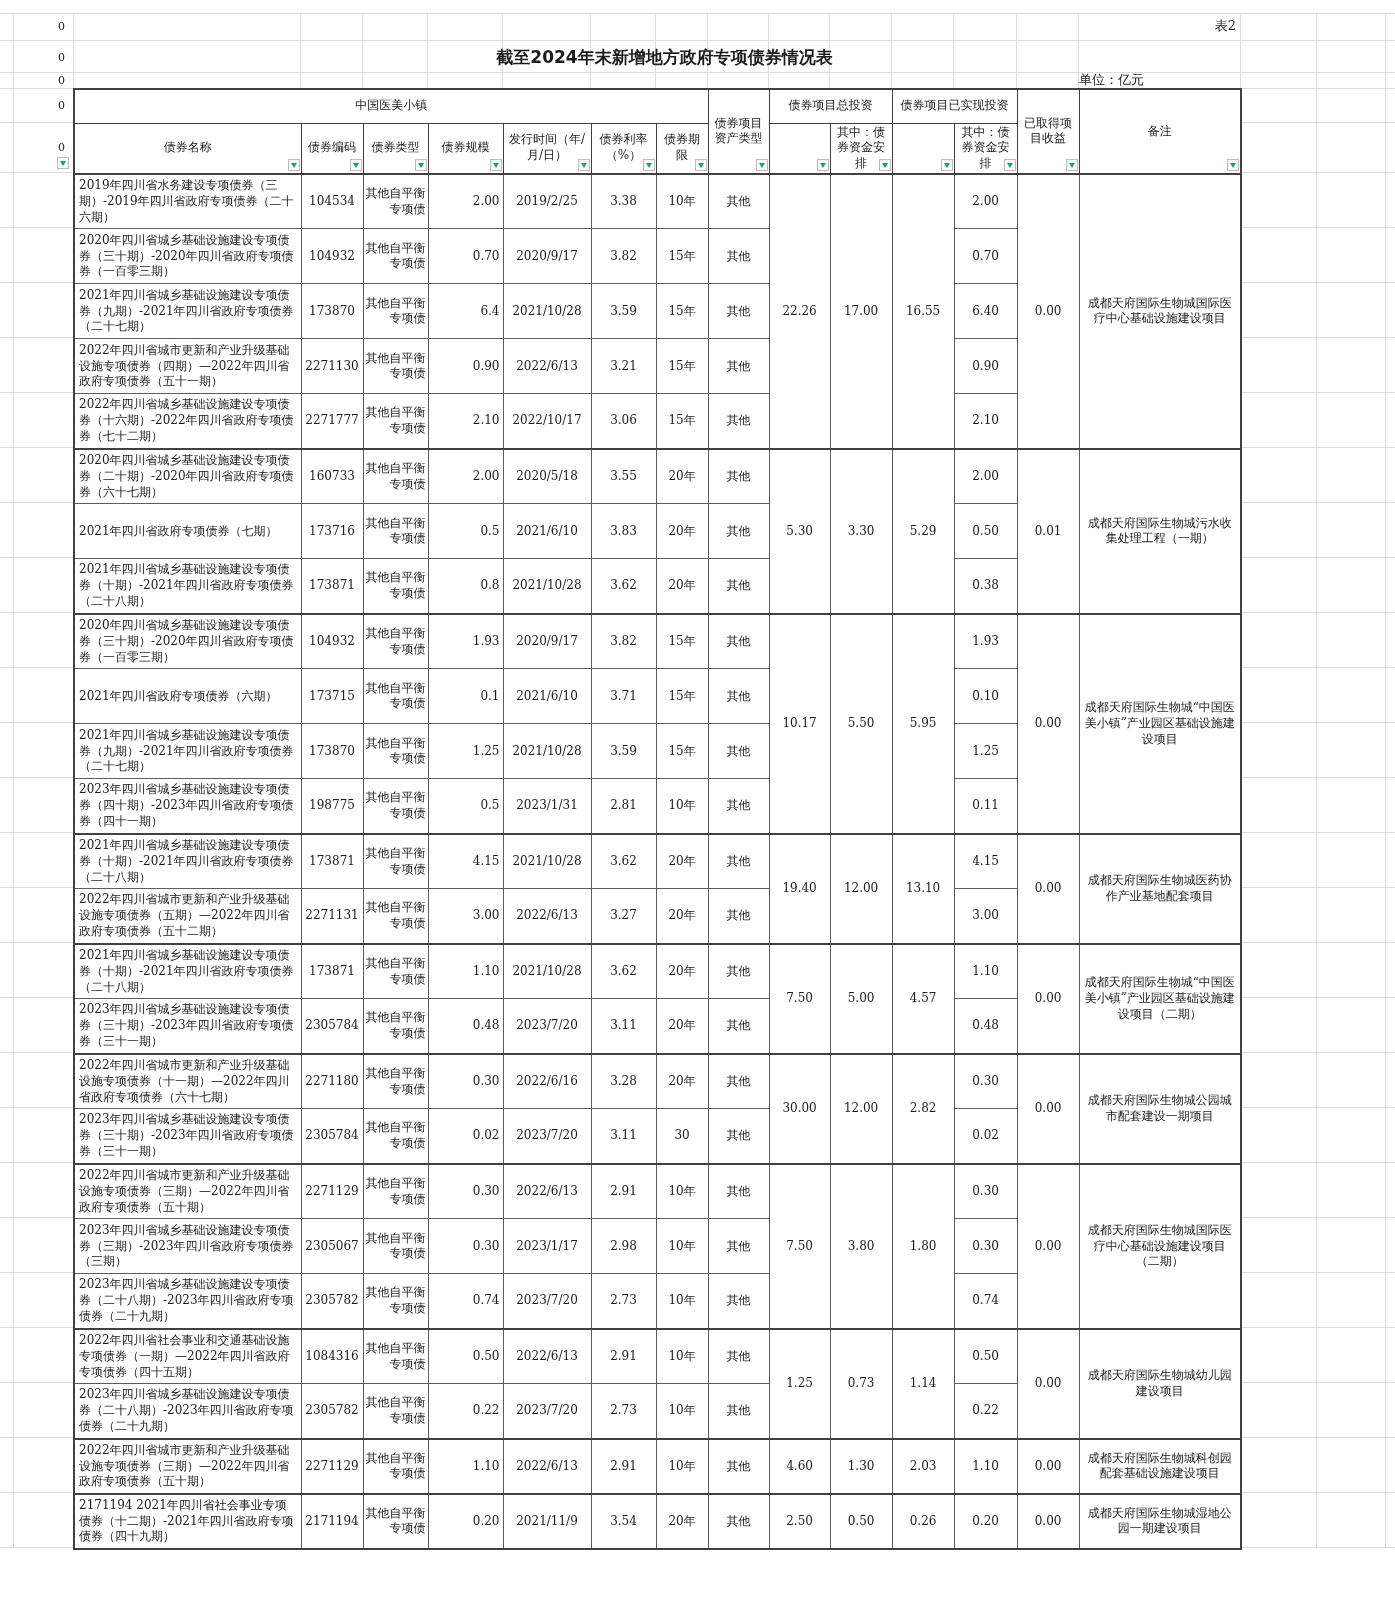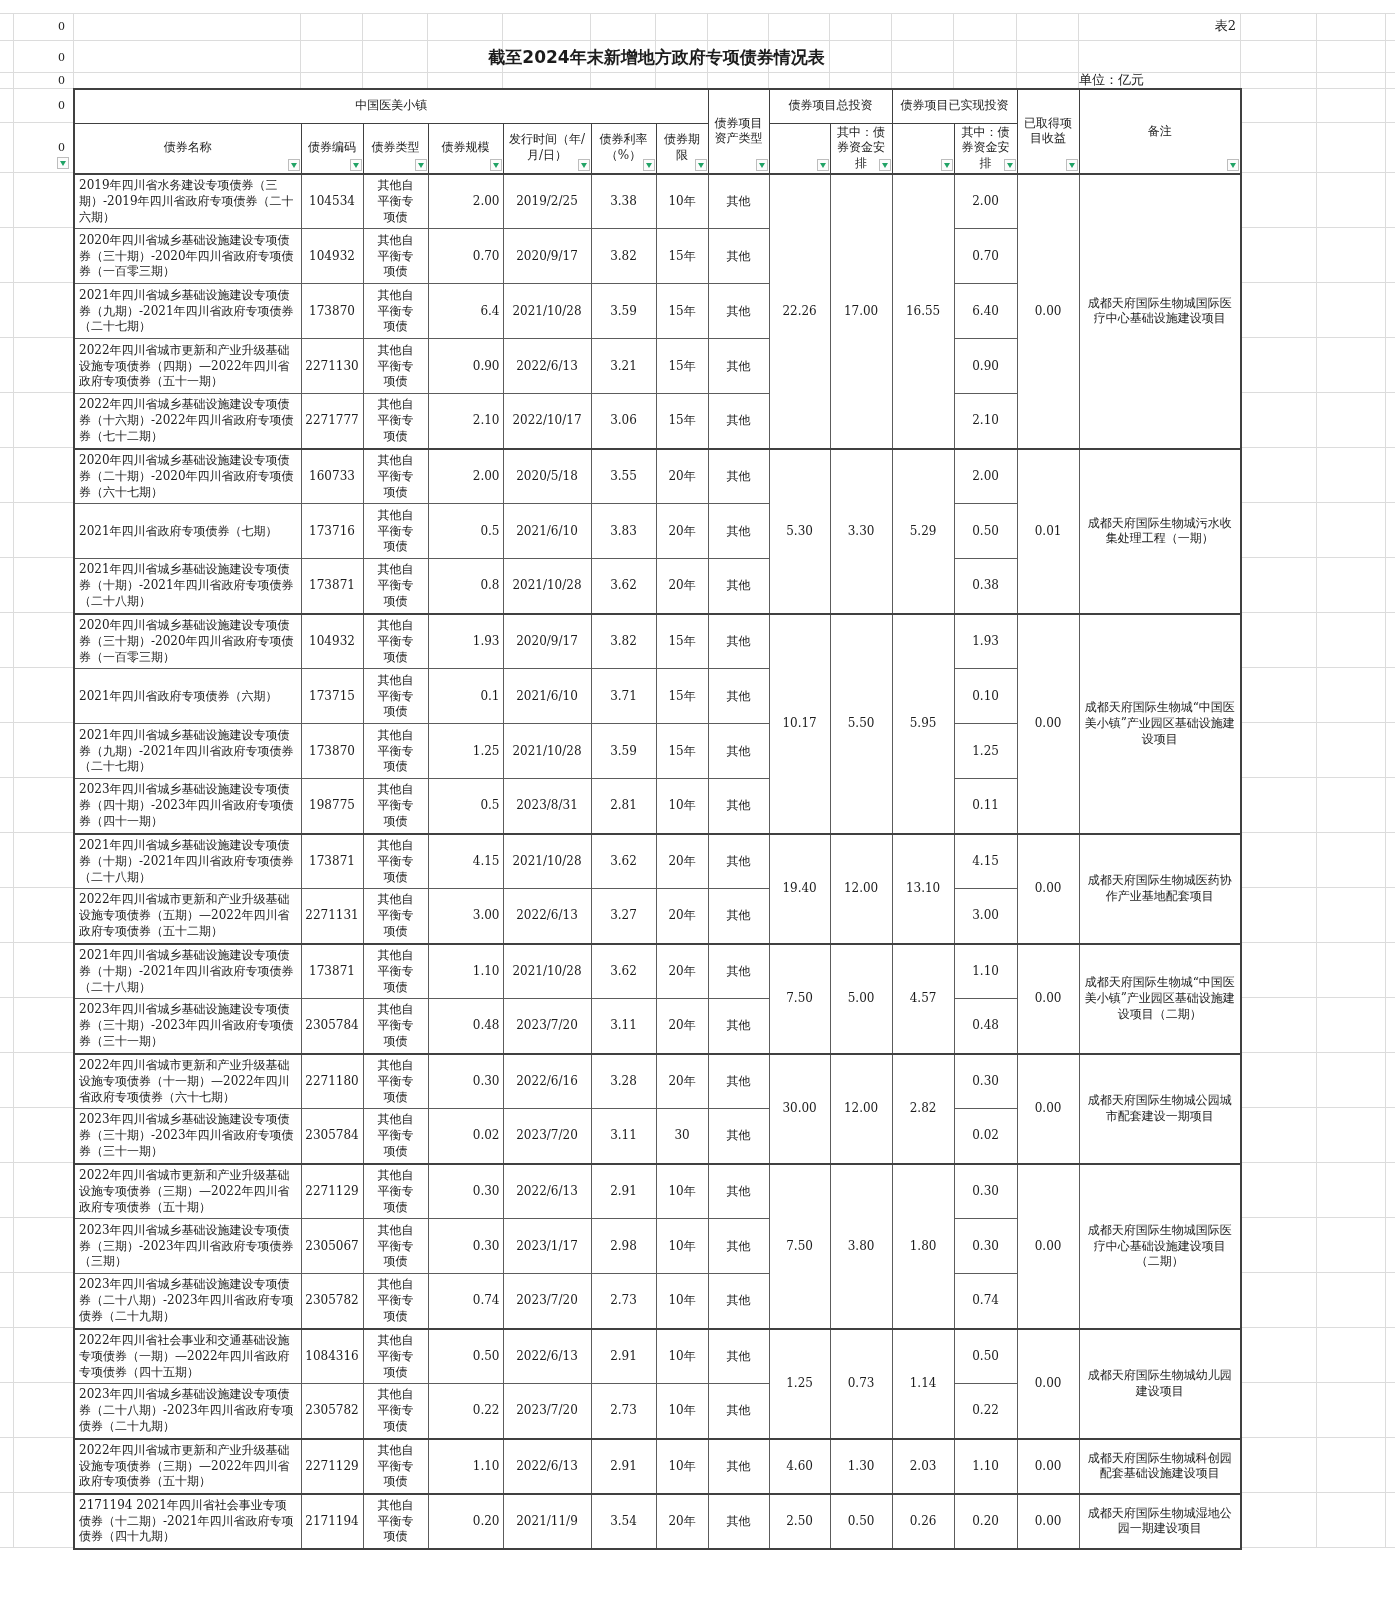--- a/index.html
+++ b/index.html
@@ -4,40 +4,40 @@
 <style>
   html,body{margin:0;padding:0;background:#ffffff;}
   .canvas{position:relative;width:1395px;height:1600px;background:#ffffff;overflow:hidden;
           font-family:"DejaVu Serif","Liberation Serif",serif;color:#1c1c1c;}
   
   .hline{position:absolute;height:1px;background:#dcdcdc;}
   .vline{position:absolute;width:1px;background:#dcdcdc;}
   
   .corner-label{position:absolute;top:10px;height:32px;line-height:32px;left:1078px;width:158px;
                 text-align:right;font-size:13px;}
-  .sheet-title{position:absolute;top:42px;height:31px;line-height:31px;left:73px;width:1167px;
+  .sheet-title{position:absolute;top:42px;height:31px;line-height:31px;left:81px;width:1167px;
                text-align:center;font-size:17px;font-weight:bold;
                font-family:"DejaVu Sans","Liberation Sans",sans-serif;}
   .unit-label{position:absolute;top:72px;height:16px;line-height:16px;left:1079px;font-size:13px;}
   .zero{position:absolute;left:13px;width:55px;text-align:right;font-size:11px;
         display:flex;align-items:center;justify-content:flex-end;padding-right:3px;box-sizing:border-box;}
   
   table.sheet{position:absolute;left:73px;top:88px;border-collapse:collapse;table-layout:fixed;
               width:1167px;font-size:12px;}
   table.sheet{border:2px solid #404040;}
   th,td{border:1px solid #5c5c5c;vertical-align:middle;text-align:center;
         padding:1px 2px;line-height:1.32;overflow:hidden;box-sizing:border-box;
         font-weight:normal;background:#ffffff;}
   thead th{border-color:#404040;position:relative;}
   tr.h1{height:34px;}
   tr.h2{height:50px;}
   tr.h2 th{border-bottom:2px solid #404040;}
   tbody tr{height:55px;}
   td.c-name{text-align:left;padding:1px 4px;}
-  td.c-type{text-align:center;padding:2px 14px;}
+  td.c-type{text-align:right;padding:2px 2px;}
   td.c-num{text-align:right;padding-right:3px;}
   td.c-remark{padding:1px 5px;}
   td.gtop{border-top:2px solid #404040;}
   
   .filt{position:absolute;right:1px;bottom:2px;width:12px;height:12px;
         border:1px solid #bdbdbd;background:#fcfcfc;box-sizing:border-box;}
   .filt::after{content:"";position:absolute;left:2px;top:3px;width:0;height:0;
         border-left:3.5px solid transparent;border-right:3.5px solid transparent;
         border-top:5px solid #21a366;}
   .zero-filt{position:absolute;left:57px;top:157px;}
@@ -318,21 +318,21 @@
           <td>3.59</td>
           <td>15年</td>
           <td>其他</td>
           <td>1.25</td>
         </tr>
         <tr>
           <td class="c-name">2023年四川省城乡基础设施建设专项债券（四十期）-2023年四川省政府专项债券（四十一期）</td>
           <td>198775</td>
           <td class="c-type">其他自平衡专项债</td>
           <td class="c-num">0.5</td>
-          <td>2023/8/31</td>
+          <td>2023/1/31</td>
           <td>2.81</td>
           <td>10年</td>
           <td>其他</td>
           <td>0.11</td>
         </tr>
         <tr>
           <td class="c-name gtop">2021年四川省城乡基础设施建设专项债券（十期）-2021年四川省政府专项债券（二十八期）</td>
           <td class="gtop">173871</td>
           <td class="c-type gtop">其他自平衡专项债</td>
           <td class="c-num gtop">4.15</td>

